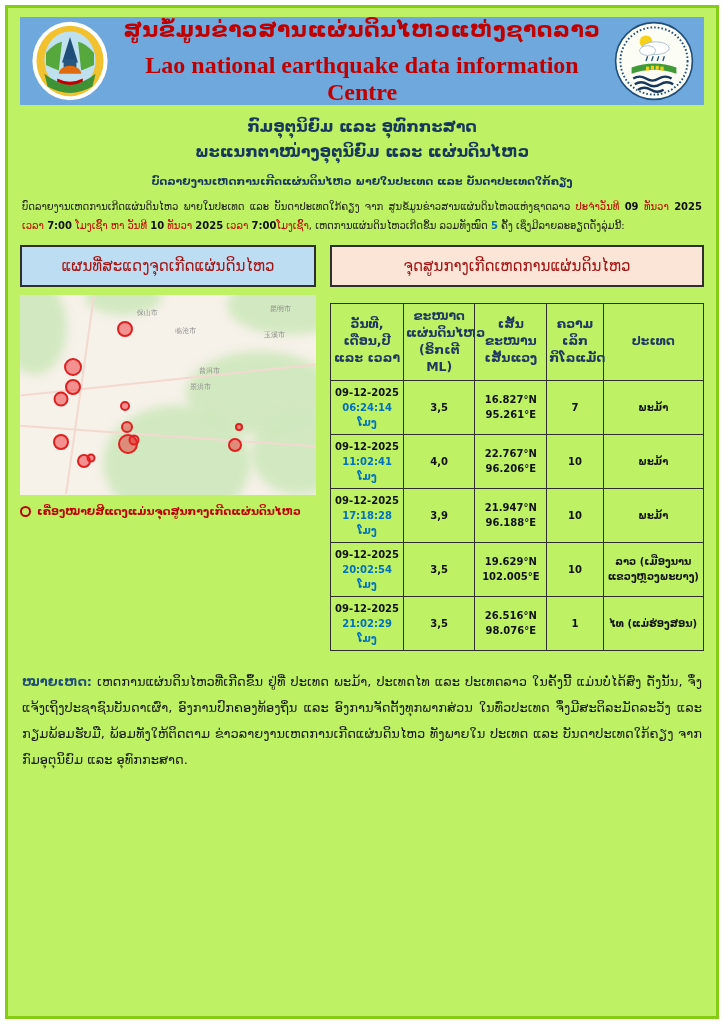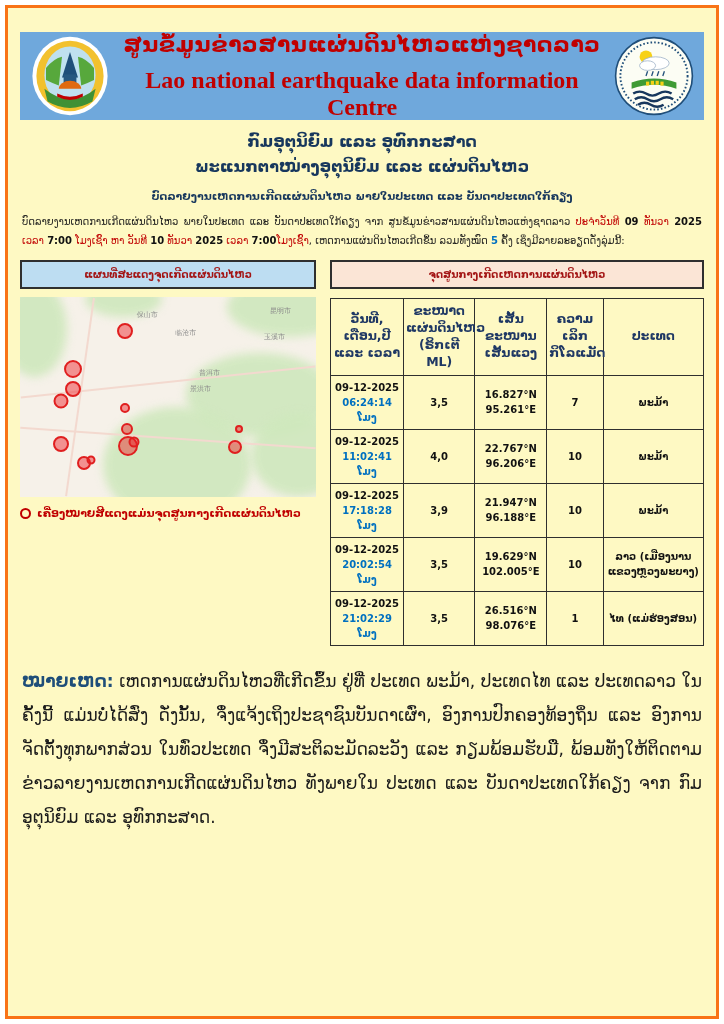--- a/index.html
+++ b/index.html
@@ -1,18 +1,18 @@
 <!DOCTYPE html>
 <html><head>
 <meta charset="utf-8">
 <style>
   * { margin:0; padding:0; box-sizing:border-box; }
   body { width:724px; height:1024px; background:#ffffff; font-family:"DejaVu Sans", sans-serif; }
   .sheet { width:724px; height:1024px; background:#fff; padding:5px; }
-  .frame { width:100%; height:100%; border:3px solid #f97316; padding:24px 12px; overflow:hidden; background:#fef9c3; }
+  .frame { width:100%; height:100%; border:3px solid #84cc16; padding:9px 12px; overflow:hidden; background:#bef264; }
 
   
   .header-band { height:88px; background:#6fa8dc; display:flex; align-items:center; justify-content:space-between; padding:4px 10px; margin-bottom:12px; }
   .header-titles { flex:1; text-align:center; }
   .lao-title { color:#c00000; font-weight:700; font-size:22px; letter-spacing:.5px; }
   .en-title { color:#c00000; font-weight:700; font-size:24px; font-family:"Liberation Serif", serif; margin-top:10px; }
   .logo { width:80px; height:80px; flex:0 0 auto; }
 
   
   .t-dept, .t-div { text-align:center; color:#17375d; font-size:16px; font-weight:600; margin-top:6px; }
@@ -23,45 +23,45 @@
   .seg-black { color:#1a1a1a; }
   .seg-red { color:#c00000; }
   .seg-num { color:#111; font-weight:700; }
   .seg-blue { color:#0070c0; font-weight:700; }
   .seg-notelabel { color:#1f4e79; font-weight:700; }
 
   
   .columns { display:flex; gap:14px; margin-top:8px; align-items:flex-start; }
   .col-left { width:296px; flex:0 0 auto; }
   .col-right { flex:1; }
-  .box-header { height:29px; display:flex; align-items:center; justify-content:center; font-size:10px; font-weight:700; color:#a31515; border:2px solid #2f2f2f; }
+  .box-header { height:42px; display:flex; align-items:center; justify-content:center; font-size:15px; font-weight:400; color:#a31515; border:2px solid #2f2f2f; }
   .box-header.blue { background:#bdddf2; }
   .box-header.peach { background:#fbe5d6; }
 
   
   .map { position:relative; width:296px; height:200px; margin-top:8px; background:#f6f1e9; overflow:hidden; }
   .patch { position:absolute; background:#cfe8bd; border-radius:50%; filter:blur(5px); opacity:.9; }
   .road { position:absolute; background:#f3d9cf; }
   .marker { position:absolute; border:2px solid #e01f1f; background:rgba(237,28,36,.45); border-radius:50%; transform:translate(-50%,-50%); }
   .maplabel { position:absolute; font-size:7px; color:#8a8a8a; transform:translate(-50%,-50%); white-space:nowrap; }
 
   
   .legend { display:flex; align-items:center; gap:6px; margin-top:10px; color:#c00000; font-size:11px; font-weight:600; }
   .legend-dot { width:11px; height:11px; border:2px solid #c00000; border-radius:50%; flex:0 0 auto; }
 
   
-  table.quake { border-collapse:collapse; width:100%; margin-top:9px; table-layout:fixed; }
+  table.quake { border-collapse:collapse; width:100%; margin-top:16px; table-layout:fixed; }
   table.quake th, table.quake td { border:1.4px solid #2f2f2f; text-align:center; vertical-align:middle; padding:4px 2px; }
   table.quake th { color:#1f3864; font-size:12.5px; font-weight:700; white-space:pre-line; height:54px; line-height:1.35; }
   table.quake td { font-size:10px; font-weight:700; color:#111; height:50px; white-space:pre-line; line-height:1.5; }
   .time-text { color:#0070c0; display:block; font-weight:700; }
   .date-text { display:block; }
 
   
-  .note { margin-top:18px; font-size:17px; line-height:2.0; text-align:justify; color:#1a1a1a; padding:0 2px; }
+  .note { margin-top:18px; font-size:13px; line-height:2.0; text-align:justify; color:#1a1a1a; padding:0 2px; }
 </style>
 </head>
 <body>
 
 <div class="sheet">
   <div class="frame">
 
     <div class="header-band">
       <svg class="logo" viewBox="0 0 100 100">
         <ellipse cx="50" cy="50" rx="47" ry="49" fill="#ffffff"></ellipse>

